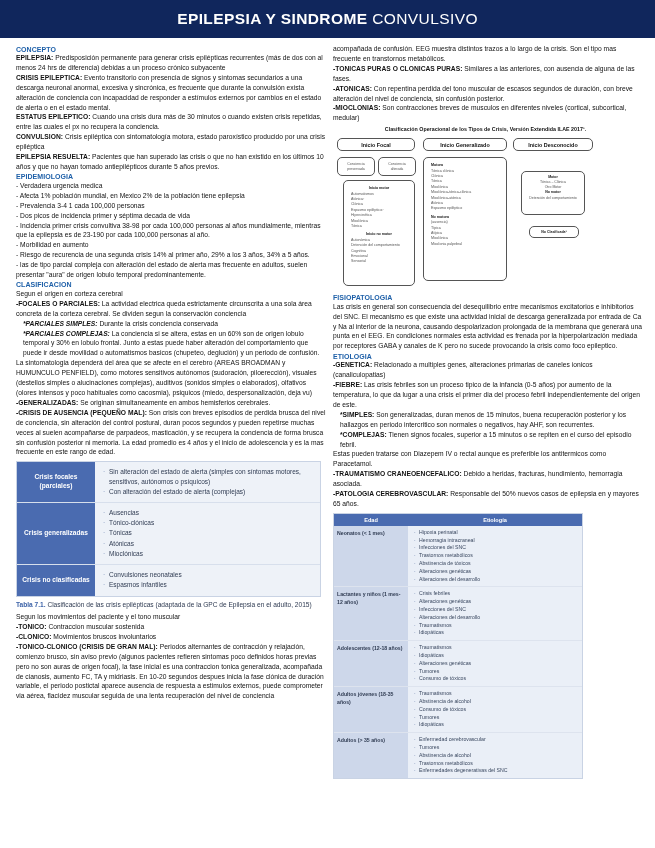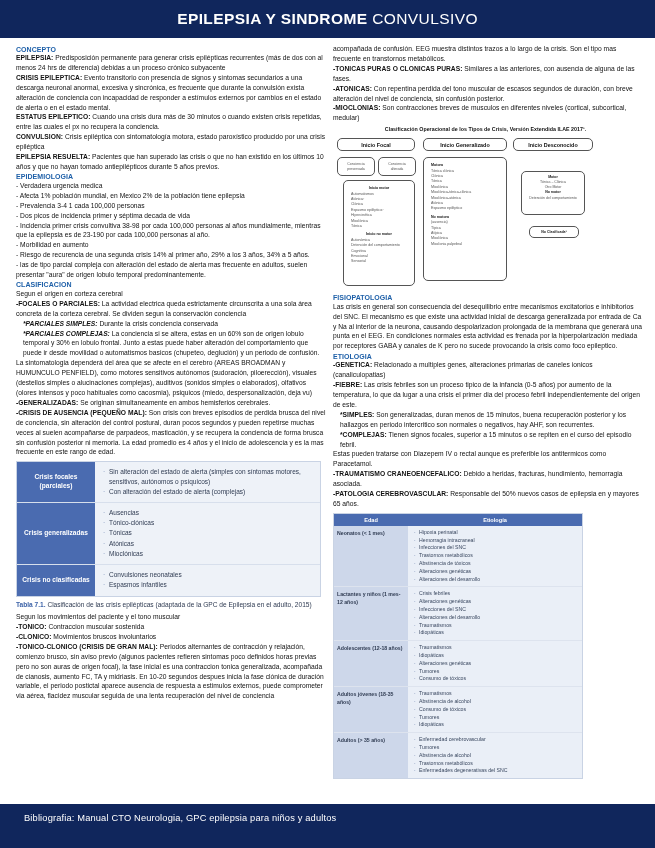--- a/index.html
+++ b/index.html
@@ -606,16 +606,13 @@
               <div class="eti-item">
                 <span class="eti-dash">-</span>
                 <span>Enfermedades degenerativas del SNC</span>
               </div>
             </div>
           </div>
         </div>
     </div>
   </div>
 
-  <div class="footer-bar">
-    <div class="footer-text">Bibliografia: Manual CTO Neurologia, GPC epilepsia para niños y adultos</div>
-  </div>
 </div>
 
 </body></html>

